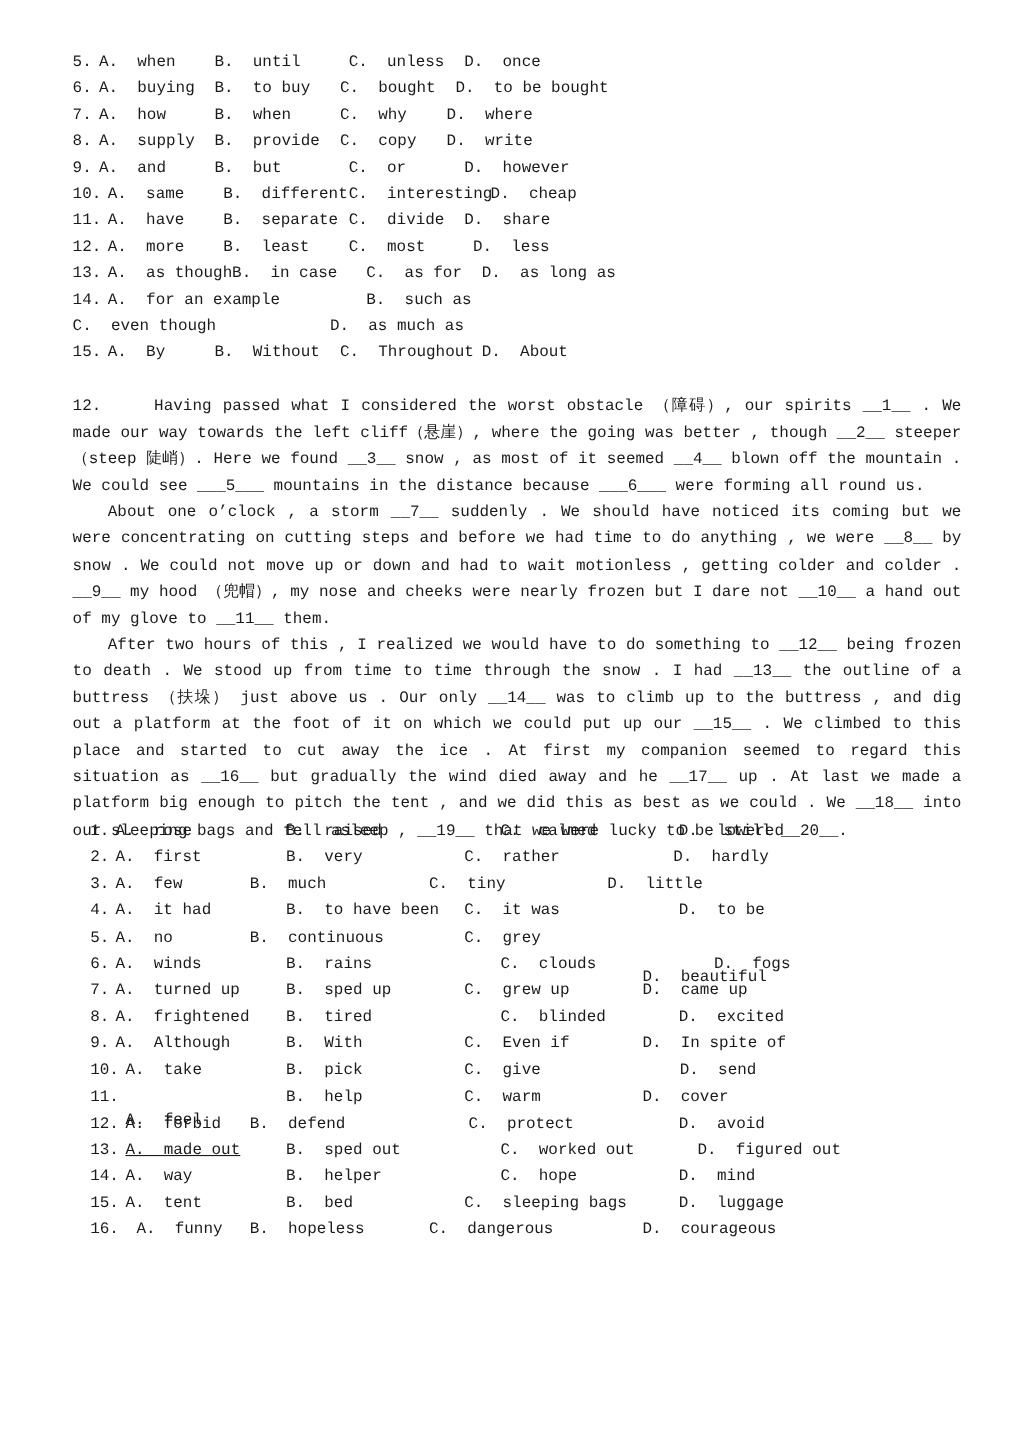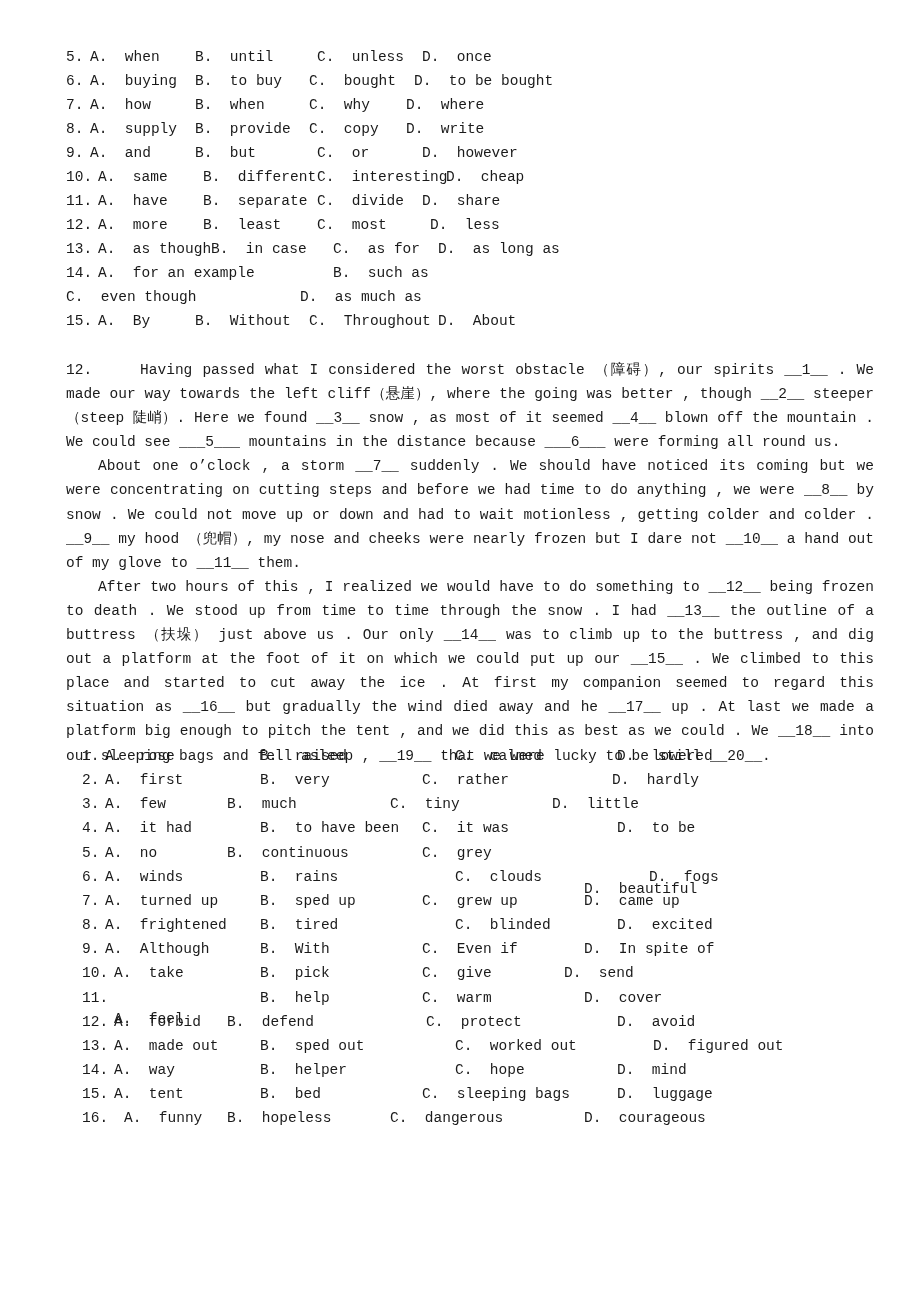--- a/index.html
+++ b/index.html
@@ -105,20 +105,20 @@
 <div id="popts">
     <div class="line" style="top: 747px;"><span class="seg" style="left: 82px;">1.</span><span class="seg" style="left: 105px;">A.  rose</span><span class="seg" style="left: 260px;">B.  raised</span><span class="seg" style="left: 455px;">C.  calmed</span><span class="seg" style="left: 617px;">D.  lowered</span></div>
     <div class="line" style="top: 771.15px;"><span class="seg" style="left: 82px;">2.</span><span class="seg" style="left: 105px;">A.  first</span><span class="seg" style="left: 260px;">B.  very</span><span class="seg" style="left: 422px;">C.  rather</span><span class="seg" style="left: 612px;">D.  hardly</span></div>
     <div class="line" style="top: 795.3px;"><span class="seg" style="left: 82px;">3.</span><span class="seg" style="left: 105px;">A.  few</span><span class="seg" style="left: 227px;">B.  much</span><span class="seg" style="left: 390px;">C.  tiny</span><span class="seg" style="left: 552px;">D.  little</span></div>
     <div class="line" style="top: 819.45px;"><span class="seg" style="left: 82px;">4.</span><span class="seg" style="left: 105px;">A.  it had</span><span class="seg" style="left: 260px;">B.  to have been</span><span class="seg" style="left: 422px;">C.  it was</span><span class="seg" style="left: 617px;">D.  to be</span></div>
     <div class="line" style="top: 843.6px;"><span class="seg" style="left: 82px;">5.</span><span class="seg" style="left: 105px;">A.  no</span><span class="seg" style="left: 227px;">B.  continuous</span><span class="seg" style="left: 422px;">C.  grey</span><span class="seg" style="left: 584px; margin-top: 36px;">D.  beautiful</span></div>
     <div class="line" style="top: 867.75px;"><span class="seg" style="left: 82px;">6.</span><span class="seg" style="left: 105px;">A.  winds</span><span class="seg" style="left: 260px;">B.  rains</span><span class="seg" style="left: 455px;">C.  clouds</span><span class="seg" style="left: 649px;">D.  fogs</span></div>
     <div class="line" style="top: 891.9px;"><span class="seg" style="left: 82px;">7.</span><span class="seg" style="left: 105px;">A.  turned up</span><span class="seg" style="left: 260px;">B.  sped up</span><span class="seg" style="left: 422px;">C.  grew up</span><span class="seg" style="left: 584px;">D.  came up</span></div>
     <div class="line" style="top: 916.05px;"><span class="seg" style="left: 82px;">8.</span><span class="seg" style="left: 105px;">A.  frightened</span><span class="seg" style="left: 260px;">B.  tired</span><span class="seg" style="left: 455px;">C.  blinded</span><span class="seg" style="left: 617px;">D.  excited</span></div>
     <div class="line" style="top: 940.2px;"><span class="seg" style="left: 82px;">9.</span><span class="seg" style="left: 105px;">A.  Although</span><span class="seg" style="left: 260px;">B.  With</span><span class="seg" style="left: 422px;">C.  Even if</span><span class="seg" style="left: 584px;">D.  In spite of</span></div>
-    <div class="line" style="top: 964.35px;"><span class="seg" style="left: 82px;">10.</span><span class="seg" style="left: 114px;">A.  take</span><span class="seg" style="left: 260px;">B.  pick</span><span class="seg" style="left: 422px;">C.  give</span><span class="seg" style="left: 564px; text-align: center;">D.  send</span></div>
+    <div class="line" style="top: 964.35px;"><span class="seg" style="left: 82px;">10.</span><span class="seg" style="left: 114px;">A.  take</span><span class="seg" style="left: 260px;">B.  pick</span><span class="seg" style="left: 422px;">C.  give</span><span class="seg" style="left: 618px; text-align: center;">D.  send</span></div>
     <div class="line" style="top: 988.5px;"><span class="seg" style="left: 82px;">11.</span><span class="seg" style="left: 114px; margin-top: 21px;">A.  feel</span><span class="seg" style="left: 260px;">B.  help</span><span class="seg" style="left: 422px;">C.  warm</span><span class="seg" style="left: 584px;">D.  cover</span></div>
     <div class="line" style="top: 1012.65px;"><span class="seg" style="left: 82px;">12.</span><span class="seg" style="left: 114px;">A.  forbid</span><span class="seg" style="left: 227px;">B.  defend</span><span class="seg" style="left: 426px;">C.  protect</span><span class="seg" style="left: 617px;">D.  avoid</span></div>
-    <div class="line" style="top: 1036.8px;"><span class="seg" style="left: 82px;">13.</span><span class="seg" style="left: 114px;">A.  made out</span><span class="seg" style="left: 260px;">B.  sped out</span><span class="seg" style="left: 455px;">C.  worked out</span><span class="seg" style="left: 653px; text-align: center;">D.  figured out</span></div>
+    <div class="line" style="top: 1036.8px;"><span class="seg" style="left: 82px;">13.</span><span class="seg" style="left: 114px; text-decoration: underline;">A.  made out</span><span class="seg" style="left: 260px;">B.  sped out</span><span class="seg" style="left: 455px;">C.  worked out</span><span class="seg" style="left: 634px; text-align: center;">D.  figured out</span></div>
     <div class="line" style="top: 1060.95px;"><span class="seg" style="left: 82px;">14.</span><span class="seg" style="left: 114px;">A.  way</span><span class="seg" style="left: 260px;">B.  helper</span><span class="seg" style="left: 455px;">C.  hope</span><span class="seg" style="left: 617px;">D.  mind</span></div>
     <div class="line" style="top: 1085.1px;"><span class="seg" style="left: 82px;">15.</span><span class="seg" style="left: 114px;">A.  tent</span><span class="seg" style="left: 260px;">B.  bed</span><span class="seg" style="left: 422px;">C.  sleeping bags</span><span class="seg" style="left: 617px;">D.  luggage</span></div>
     <div class="line" style="top: 1109.25px;"><span class="seg" style="left: 82px; text-align: right;">16.</span><span class="seg" style="left: 124px;">A.  funny</span><span class="seg" style="left: 227px;">B.  hopeless</span><span class="seg" style="left: 390px;">C.  dangerous</span><span class="seg" style="left: 584px;">D.  courageous</span></div>
   </div>
 
 </body></html>

